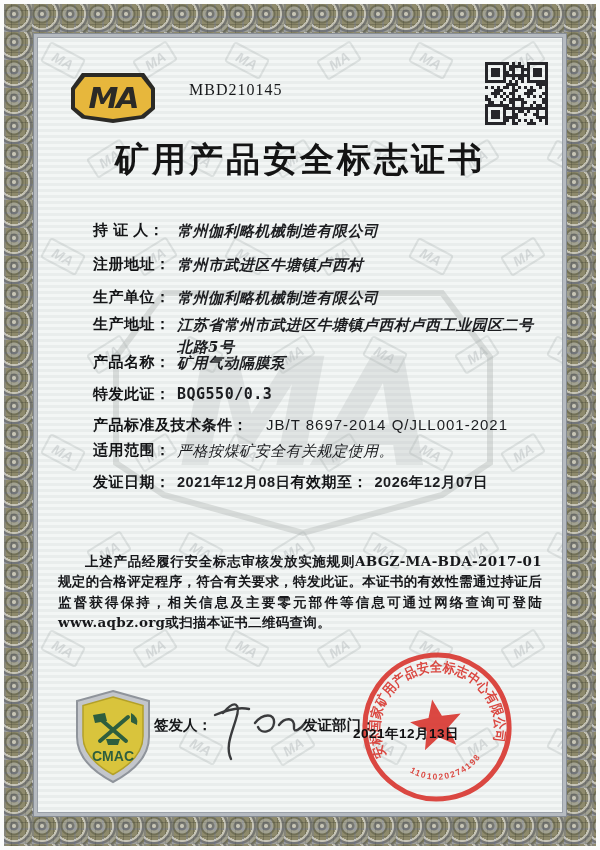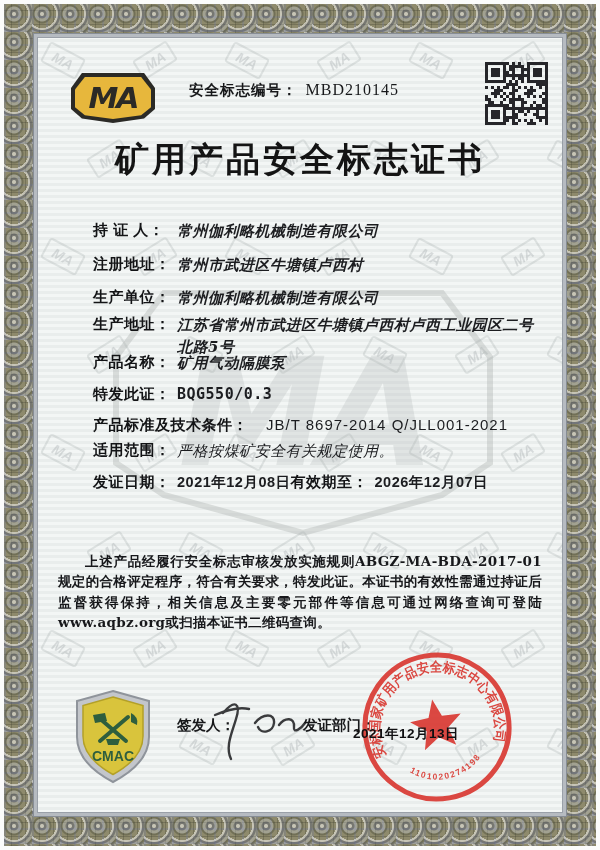--- a/index.html
+++ b/index.html
@@ -60,21 +60,21 @@
   .val.date { font:700 14.5px "Liberation Sans",sans-serif; font-style:normal; letter-spacing:.5px; }
   .lbl2 { }
   .val-gap { margin-left:18px; }
 
   .statement { position:absolute; left:21px; right:21px; top:514px;
     font:700 13.5px "DejaVu Serif","Liberation Serif",serif; color:#17181b;
     line-height:1.5; text-align:justify; text-indent:2em; letter-spacing:.3px; }
 
   
   .shield { position:absolute; left:36px; top:652px; }
-  .signer-line { position:absolute; left:140px; top:679px; display:flex; align-items:center; }
+  .signer-line { position:absolute; left:117px; top:679px; display:flex; align-items:center; }
   .footer-lbl { font:700 14.5px "Liberation Sans",sans-serif; color:#17181a; }
   .signature { position:absolute; left:168px; top:652px; }
   .dept-line { position:absolute; left:266px; top:679px; }
   .stamp-date { position:absolute; left:316px; top:688px; font:700 13.5px "Liberation Sans",sans-serif; color:#101012; z-index:5; letter-spacing:.5px; }
   .stamp { position:absolute; left:322px; top:612px; width:156px; height:156px; transform:rotate(-10deg); z-index:4; opacity:.92; }
 </style>
 </head>
 <body>
 
 <div class="page">
@@ -140,21 +140,20 @@
     <div class="content">
 
       <div class="ma-badge">
         <div class="ma-outer"></div>
         <div class="ma-inner">
           <span>MA</span>
         </div>
       </div>
 
       <div class="cert-no-line">
-        <span class="cert-no-label">安全标志编号：</span>
         <span class="cert-no-value">MBD210145</span>
       </div>
 
       <svg id="qr-svg" class="qr" viewBox="0 0 63 63">
           <rect x="0" y="0" width="3" height="3" fill="#26262a"></rect>
           <rect x="3" y="0" width="3" height="3" fill="#26262a"></rect>
           <rect x="6" y="0" width="3" height="3" fill="#26262a"></rect>
           <rect x="9" y="0" width="3" height="3" fill="#26262a"></rect>
           <rect x="12" y="0" width="3" height="3" fill="#26262a"></rect>
           <rect x="15" y="0" width="3" height="3" fill="#26262a"></rect>

